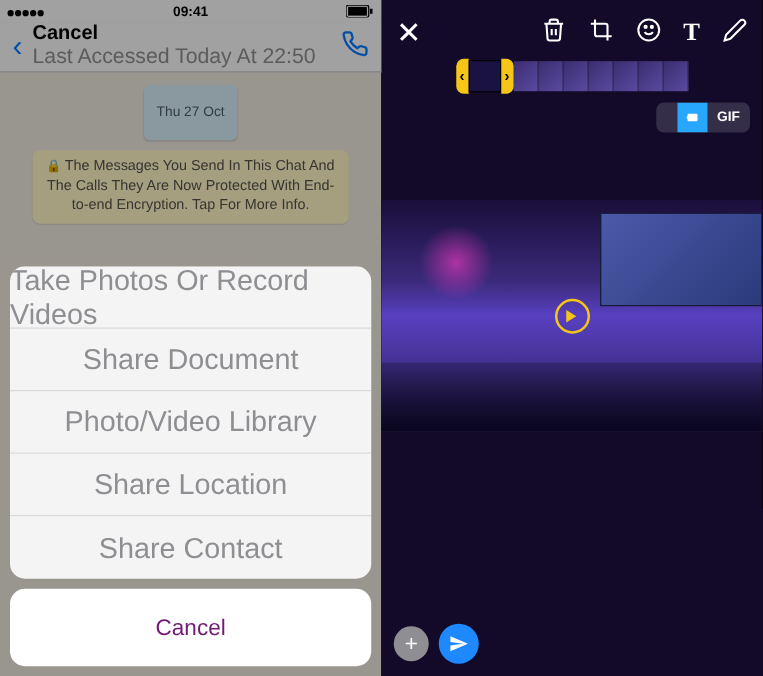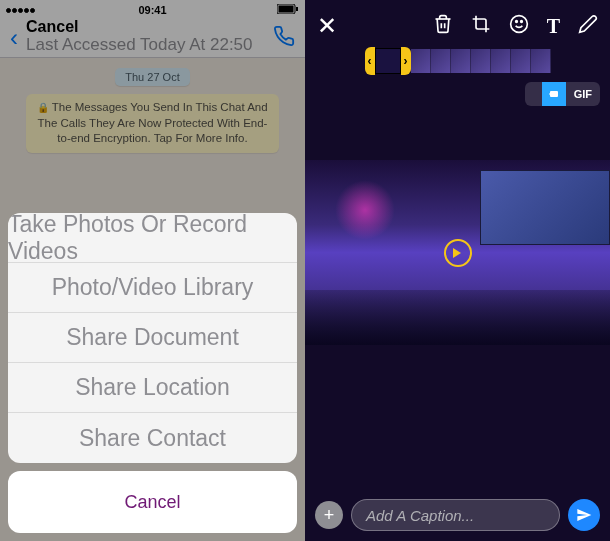--- a/index.html
+++ b/index.html
@@ -17,21 +17,21 @@
     .dot { width:5px; height:5px; border-radius:50%; border:1px solid #000; }
     .dot.filled { background:#000; }
     .clock { font-weight:600; position:absolute; left:50%; transform:translateX(-50%);}
     .nav-bar { height: 40px; background:#f7f7f7; border-bottom:1px solid #c8c7cc; display:flex; align-items:center; padding: 0 10px; position:relative; z-index:2;}
     .back-chevron { font-size: 24px; color:#007aff; margin-right:8px; font-weight:300;}
     .nav-title-block { flex:1; }
     .nav-title { font-weight:600; font-size:16px; color:#000; line-height:1; }
     .nav-sub { font-size:17px; color:#8e8e93; line-height:1.2;}
     .phone-icon svg { width:22px; height:22px; }
     .chat-body { padding: 8px; position:relative; z-index:2;}
-    .date-chip { background:#d4eaf4; color:#4a5b66; font-size:11px; padding:3px 10px; border-radius:5px; display:inline-block; margin: 2px auto 8px; box-shadow:0 1px 1px rgba(0,0,0,0.1);}
+    .date-chip { background:#d4eaf4; color:#4a5b66; font-size:11px; padding:16px 10px; border-radius:5px; display:inline-block; margin: 2px auto 8px; box-shadow:0 1px 1px rgba(0,0,0,0.1);}
     .date-wrap { text-align:center; }
     .sys-bubble { background:#fdf4c5; border-radius:6px; padding:6px 10px; font-size:11.5px; color:#54524a; text-align:center; margin:0 18px; box-shadow:0 1px 1px rgba(0,0,0,0.08); line-height:1.35;}
     .lock-icon { font-size:10px; margin-right:2px; color:#9a9068;}
     
     .action-sheet { position:absolute; bottom:8px; left:8px; right:8px; z-index:10; }
     .sheet-group { background: rgba(248,248,248,0.96); border-radius:12px; overflow:hidden; backdrop-filter: blur(10px);}
     .sheet-item { height:50px; display:flex; align-items:center; justify-content:center; font-size:23px; color:#8e8e93; border-bottom:1px solid rgba(0,0,0,0.1); position:relative;}
     .sheet-item:last-child { border-bottom:none; }
     .cancel-group { margin-top:8px; background:#fff; border-radius:12px; }
     .cancel-item { height:62px; display:flex; align-items:center; justify-content:center; font-size:18px; color:#701a75; font-weight:500;}
@@ -113,24 +113,24 @@
   </div>
 
   <div class="overlay-dim"></div>
 
   <div class="action-sheet">
     <div class="sheet-group">
       <div class="sheet-item">
           <span>Take Photos Or Record Videos</span>
         </div>
       <div class="sheet-item">
+          <span>Share Document</span>
+        </div>
+      <div class="sheet-item">
           <span>Photo/Video Library</span>
-        </div>
-      <div class="sheet-item">
-          <span>Share Document</span>
         </div>
       <div class="sheet-item">
           <span>Share Location</span>
         </div>
       <div class="sheet-item">
           <span>Share Contact</span>
         </div>
     </div>
     <div class="cancel-group">
       <div class="cancel-item">Cancel</div>
@@ -189,20 +189,19 @@
 
   <div class="preview">
     <div class="stage-glow"></div>
     <div class="screen-r"></div>
     <div class="crowd"></div>
     <div class="play-btn"></div>
   </div>
 
   <div class="caption-bar">
     <div class="plus-btn">+</div>
-    <div class="caption-input">Add A Caption...</div>
     <div class="send-btn">
       <svg viewBox="0 0 24 24" fill="#fff">
           <path d="M2 21l21-9L2 3v7l15 2-15 2v7z"></path>
         </svg>
     </div>
   </div>
 </div>
 
 </body></html>

